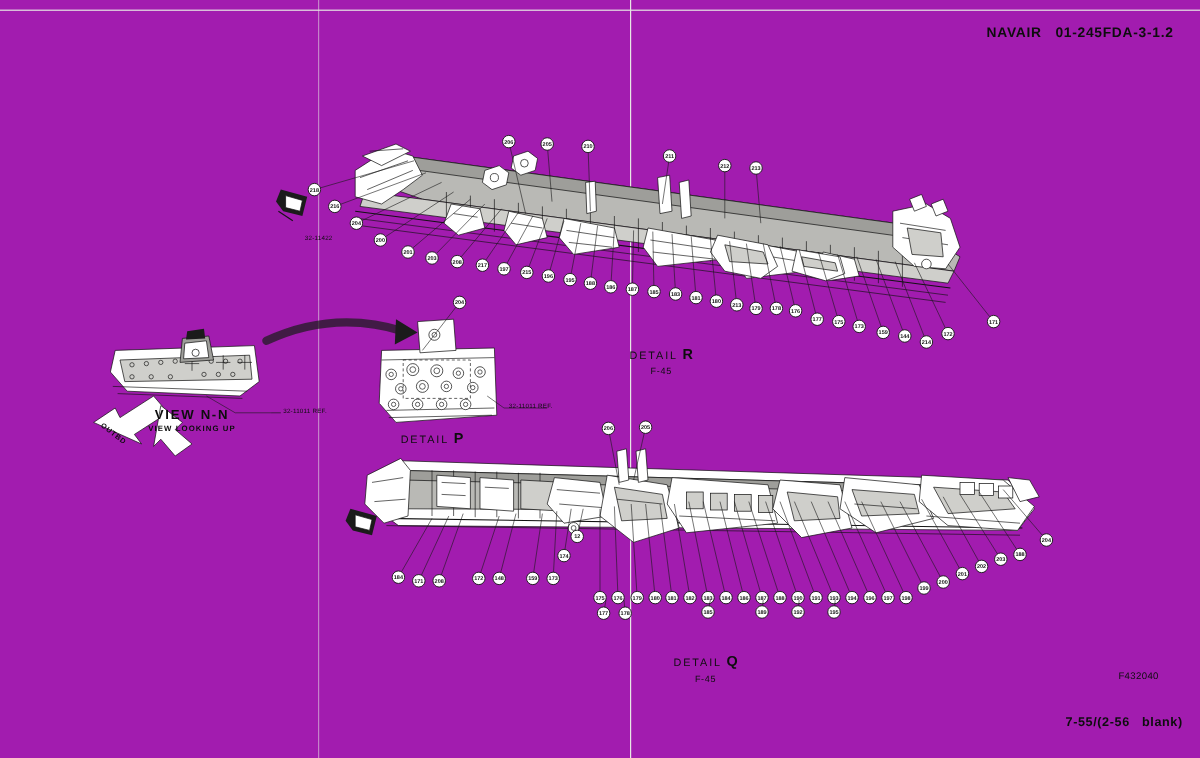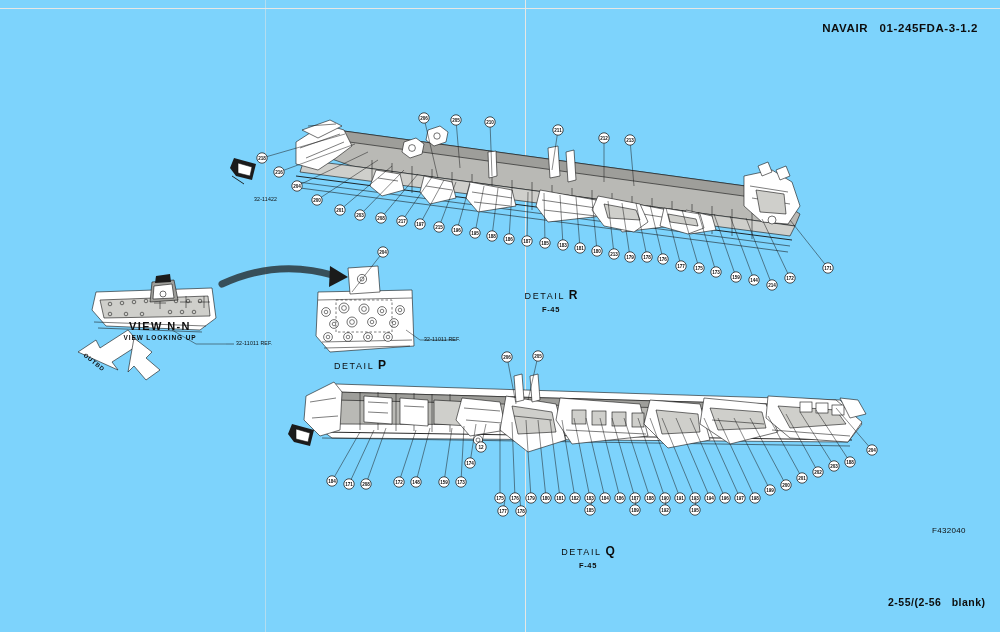--- a/index.html
+++ b/index.html
@@ -1,40 +1,40 @@
 <!DOCTYPE html>
 <html><head>
 <meta charset="utf-8">
 <style>
   html,body{margin:0;padding:0;background:#ffffff;}
   body{width:1000px;height:632px;overflow:hidden;position:relative;
        font-family:"Liberation Sans",sans-serif;color:#0d0d0d;}
 
-  #page{position:absolute;inset:0;background:#7dd3fc;}
+  #page{position:absolute;inset:0;background:#a21caf;}
 
   
   .fold{position:absolute;background:#e7e7e4;}
   .fold.v{width:1px;}
   .fold.h{height:1px;}
 
   .hdr{position:absolute;font-weight:bold;letter-spacing:.6px;}
   #doc-number{top:22px;right:22px;font-size:11.5px;white-space:pre;}
 
   #fig-caption{position:absolute;left:620px;top:564px;font-size:10.5px;
                letter-spacing:.1px;white-space:nowrap;}
-  #draw-number{position:absolute;left:932px;top:526px;font-size:8px;letter-spacing:.3px;}
+  #draw-number{position:absolute;left:932px;top:559px;font-size:8px;letter-spacing:.3px;}
   #page-number{position:absolute;left:888px;top:596px;font-size:10.5px;
                font-weight:bold;letter-spacing:.5px;white-space:pre;}
 
   
   .detail-label{position:absolute;text-align:center;}
   .detail-label .dl-main{font-size:9px;font-weight:normal;letter-spacing:1.6px;
                          white-space:nowrap;}
   .detail-label .dl-main b{font-size:12px;letter-spacing:0;}
-  .detail-label .dl-sub{font-size:7.5px;font-weight:bold;letter-spacing:.6px;margin-top:3px;}
+  .detail-label .dl-sub{font-size:7.5px;font-weight:normal;letter-spacing:.6px;margin-top:3px;}
 
   .view-label{position:absolute;text-align:center;}
   .view-label .vl-main{font-size:11px;font-weight:bold;letter-spacing:1.4px;white-space:nowrap;}
   .view-label .vl-sub{font-size:6.5px;font-weight:bold;letter-spacing:.9px;margin-top:2px;}
 
   .ref-note{position:absolute;font-size:5.2px;letter-spacing:.2px;white-space:nowrap;
             font-family:"Liberation Sans",sans-serif;}
 
   svg{position:absolute;left:0;top:0;overflow:visible;}
   .ln{stroke:#121212;stroke-width:.55;fill:none;}
@@ -553,21 +553,21 @@
         <circle class="bal" cx="872" cy="450" r="5.2"></circle>
         <text class="baltxt" x="872" y="451.7">204</text>
       </g>
 
   </svg>
 
   <div class="ref-note" style="left:254px;top:196px;">32-11422</div>
   <div class="ref-note" style="left:236px;top:340px;">32-11011 REF.</div>
   <div class="ref-note" style="left:424px;top:336px;">32-11011 REF.</div>
 
-  <div class="view-label" style="left:90px;top:320px;width:140px;">
+  <div class="view-label" style="left:90px;top:340px;width:140px;">
     <div class="vl-main">VIEW N-N</div>
     <div class="vl-sub">VIEW LOOKING UP</div>
   </div>
   <div class="ref-note" style="left:86px;top:352px;font-size:6px;font-weight:bold;letter-spacing:.8px;transform:rotate(38deg);transform-origin:left top;">OUTBD</div>
 
   <div class="detail-label" style="left:300px;top:358px;width:120px;">
     <div class="dl-main"><span>DETAIL</span>
       <b>P</b></div>
   </div>
 
@@ -577,15 +577,15 @@
     <div class="dl-sub">F-45</div>
   </div>
 
   <div class="detail-label" style="left:523px;top:544px;width:130px;">
     <div class="dl-main"><span>DETAIL</span>
       <b>Q</b></div>
     <div class="dl-sub">F-45</div>
   </div>
 
   <div id="draw-number">F432040</div>
-  <div id="page-number">2-55/(2-56   blank)</div>
+  <div id="page-number">7-55/(2-56   blank)</div>
 
 </div>
 
 </body></html>

